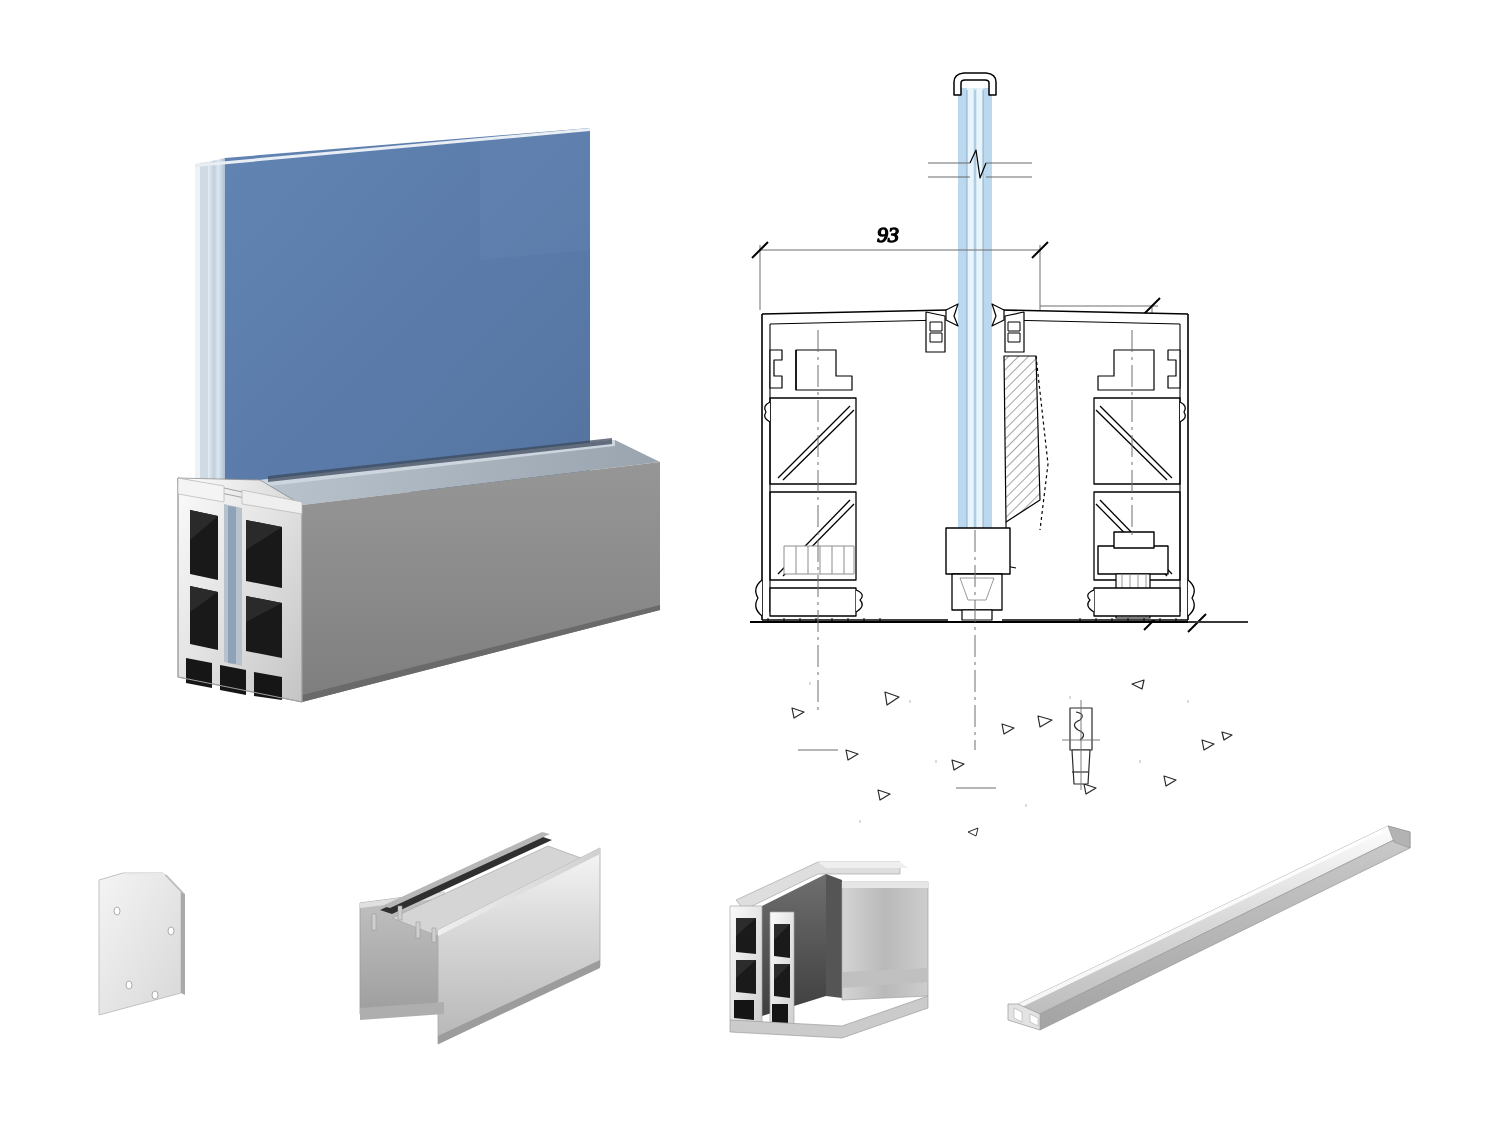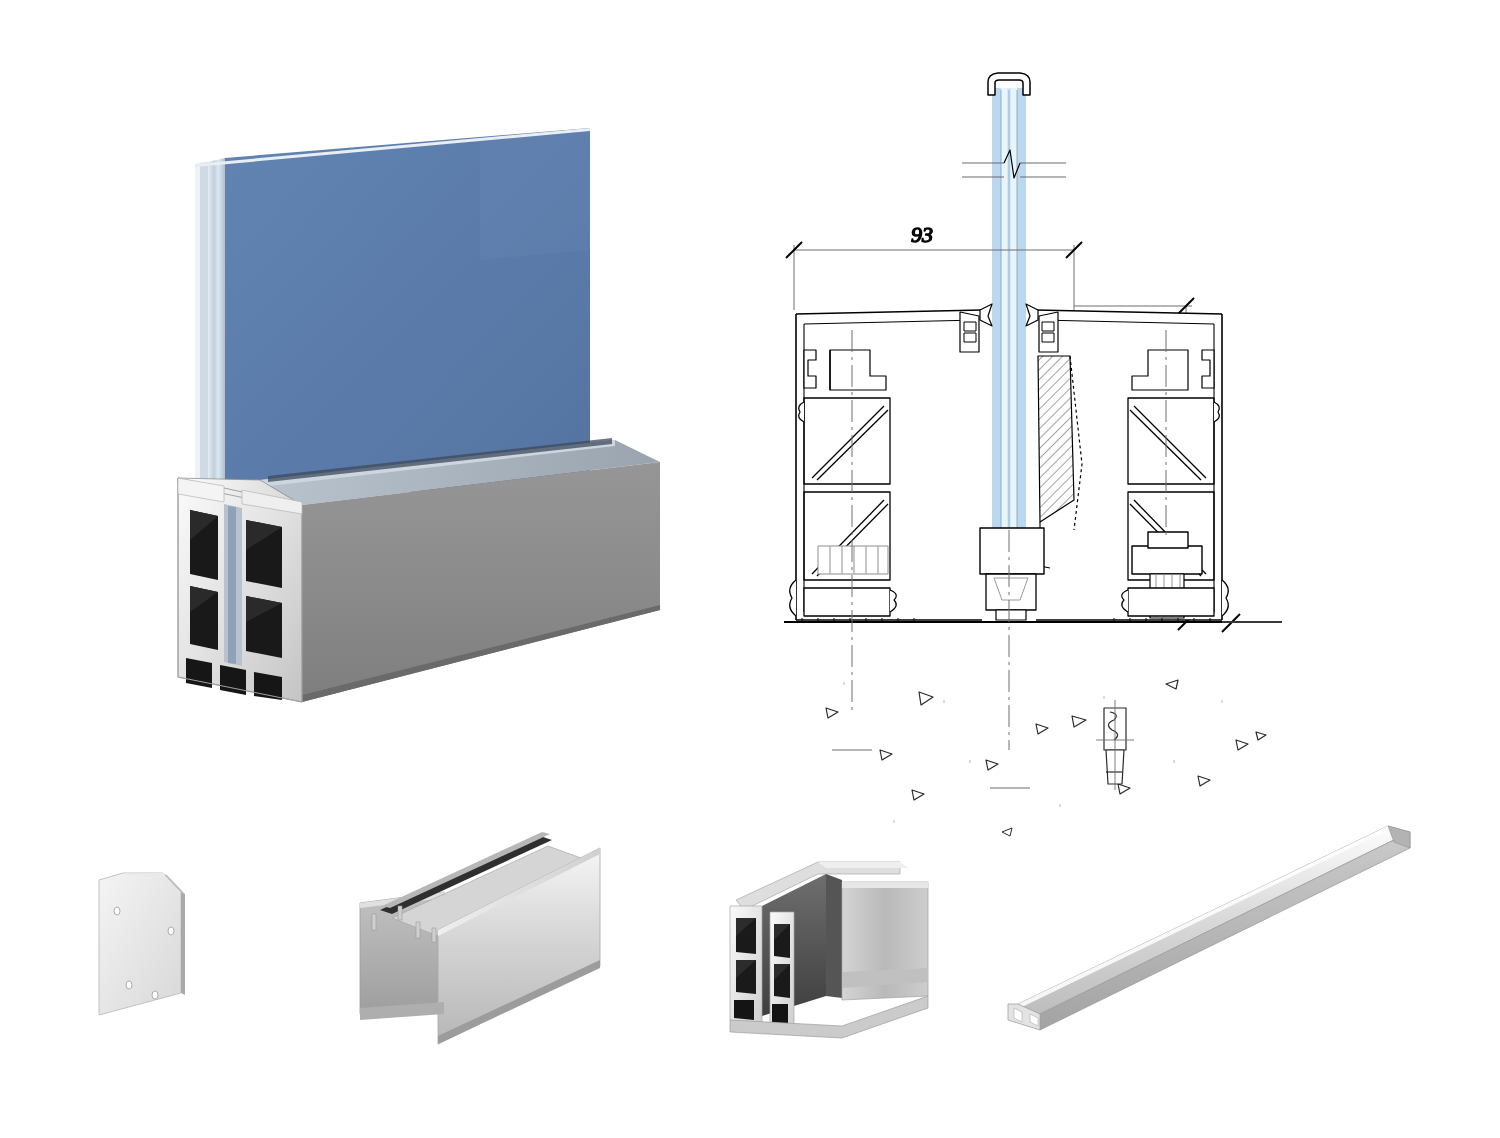--- a/index.html
+++ b/index.html
@@ -103,21 +103,21 @@
         <polyline points="28,368 152,395 152,592 28,567 28,368" fill="none" stroke="#a0a0a0" stroke-width="1"></polyline>
       </g>
 
       <g>
         <polygon points="28,368 74,376 74,392 28,384" fill="#f4f4f4" stroke="#b5b5b5" stroke-width="0.7"></polygon>
         <polygon points="92,380 152,392 152,404 92,394" fill="#efefef" stroke="#b5b5b5" stroke-width="0.7"></polygon>
       </g>
     </svg>
   </div>
 
-  <div class="panel" style="left:774px;top:60px;width:520px;height:730px;">
+  <div class="panel" style="left:740px;top:60px;width:520px;height:730px;">
     <svg width="520" height="730" viewBox="0 0 520 730">
       <defs>
         <pattern id="hatchWedge" width="7" height="7" patternUnits="userSpaceOnUse" patternTransform="rotate(45)">
           <line x1="0" y1="0" x2="0" y2="7" stroke="#333" stroke-width="0.9"></line>
         </pattern>
       </defs>
 
       <g stroke="#000" fill="none" stroke-width="1.4" stroke-linejoin="round">
 
         <g stroke="none">

